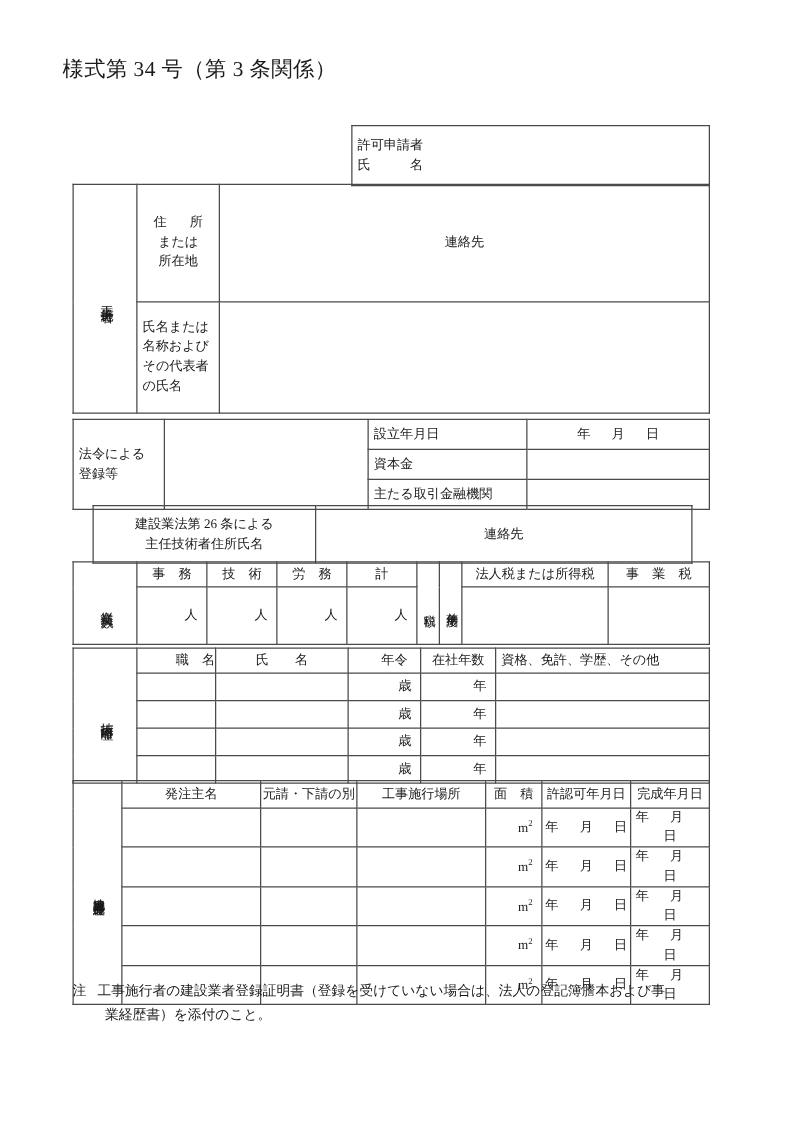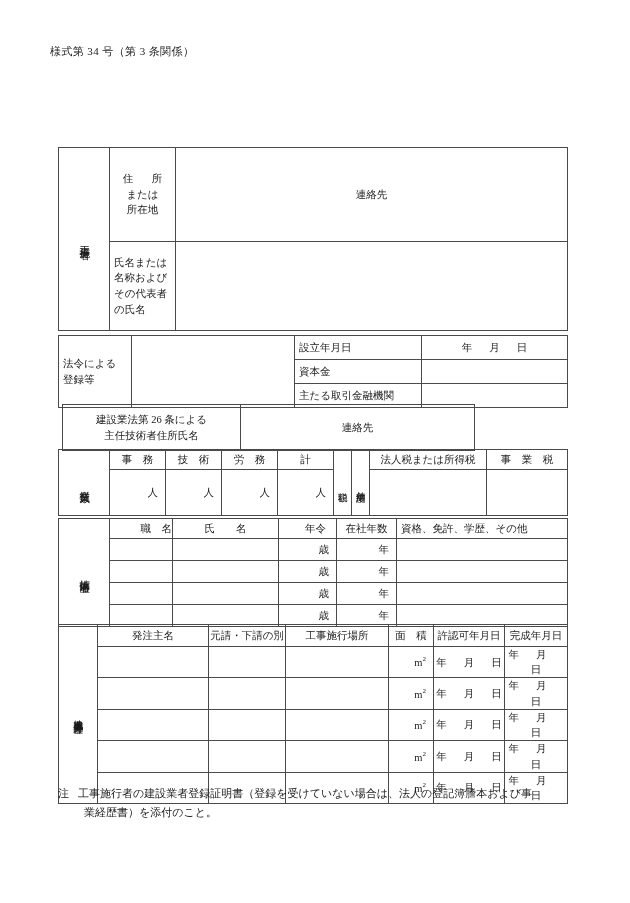--- a/index.html
+++ b/index.html
@@ -20,21 +20,21 @@
     left: 0; top: 0;
     width: 630px;
     height: 903px;
   }
 
   
   .form-no {
     position: absolute;
     left: 50px;
     top: 44px;
-    font-size: 11px;
+    font-size: 17px;
     letter-spacing: 0.4px;
     white-space: nowrap;
   }
   .doc-title {
     position: absolute;
     left: 0;
     top: 80px;
     width: 630px;
     text-align: center;
     font-size: 13px;
@@ -116,20 +116,30 @@
   .note .note-l2 { display: block; padding-left: 26px; }
 </style>
 </head>
 <body>
 
 <div class="page">
 
   <div class="form-no">様式第 34 号（第 3 条関係）</div>
 
 
+  <table class="tbl" style="left:281px; top:100px; width:287px;">
+    <tbody>
+        <tr>
+      <td class="lbl-left" style="height:47px;">
+        <span class="stack">許可申請者</span>
+        <span class="stack">氏　　　名</span>
+      </td>
+    </tr>
+  </tbody>
+    </table>
 
   <table class="tbl" style="left:58px; top:147px; width:510px;">
     <tbody>
         <tr>
       <td rowspan="2" style="width:50px;">
         <span class="vert">工事施行者</span>
       </td>
       <td style="width:65px; height:93px;">
         <span class="stack sp1">住　所</span>
         <span class="stack">または</span>
@@ -170,21 +180,21 @@
       <td class="lbl-left" style="height:23px;">資本金</td>
       <td></td>
     </tr>
     <tr>
       <td class="lbl-left" style="height:23px;">主たる取引金融機関</td>
       <td></td>
     </tr>
   </tbody>
     </table>
 
-  <table class="tbl" style="left:62px; top:404px; width:413px;">
+  <table class="tbl" style="left:74px; top:404px; width:480px;">
     <tbody>
         <tr>
       <td style="width:177px; height:45px;">
         <span class="stack">建設業法第 26 条による</span>
         <span class="stack">主任技術者住所氏名</span>
       </td>
       <td>
         <span>連絡先</span>
       </td>
     </tr>

